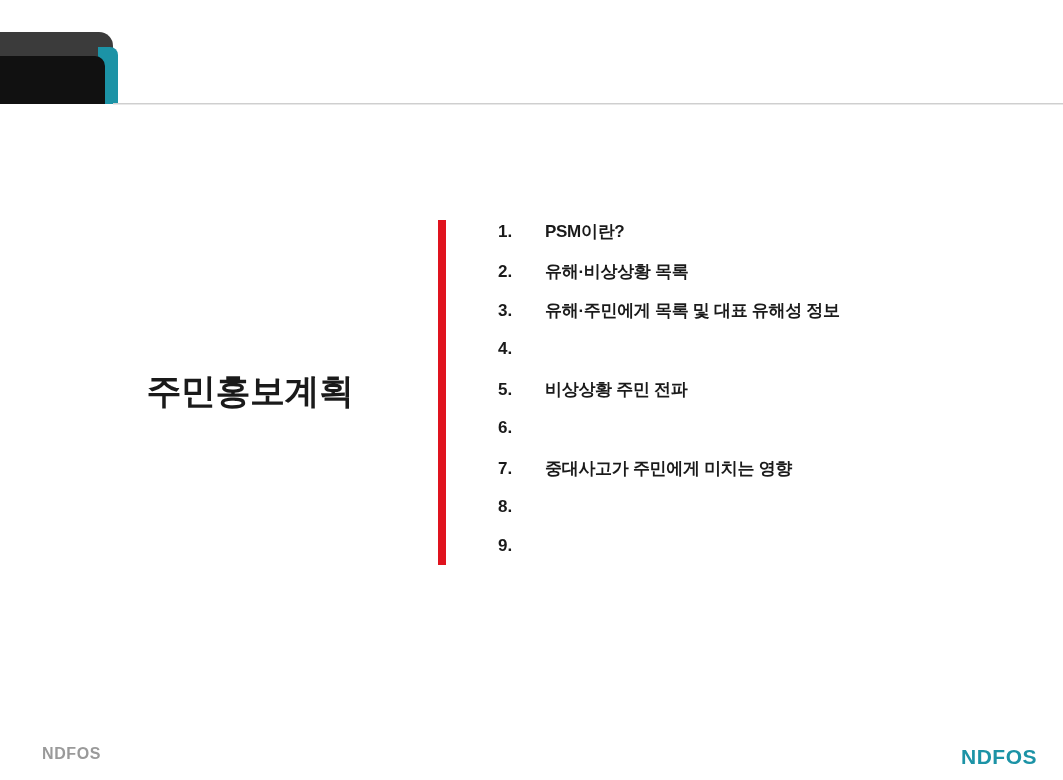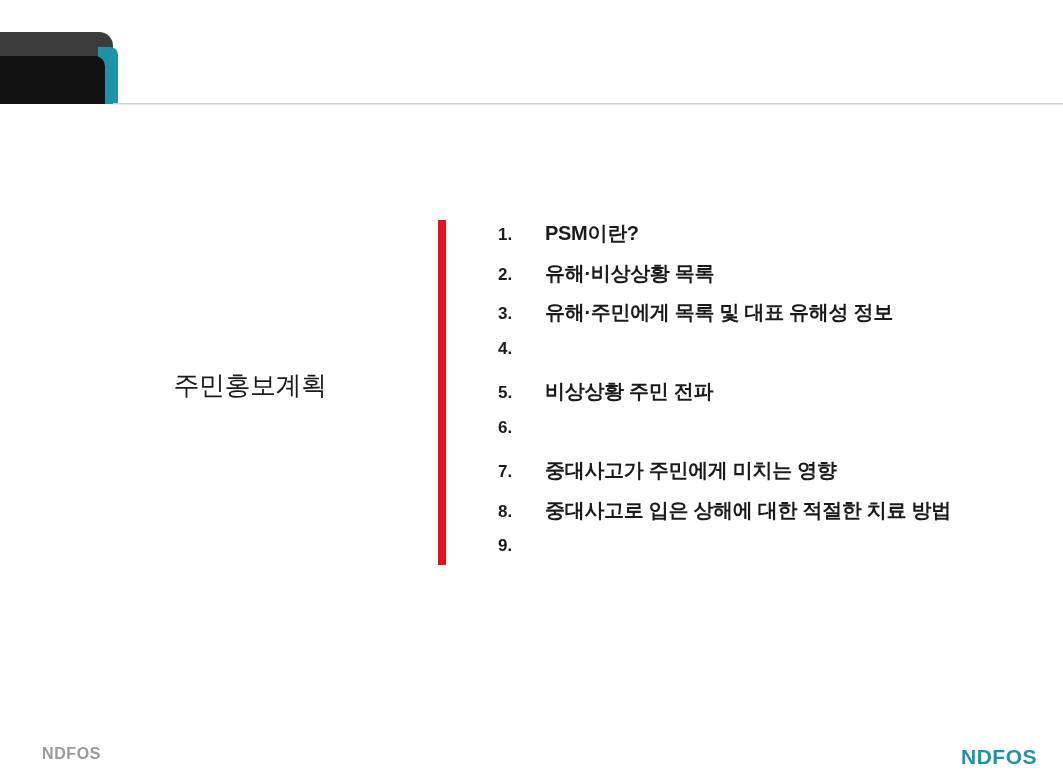--- a/index.html
+++ b/index.html
@@ -65,22 +65,22 @@
     background: #e8e8e8;
   }
 
   
   .slide-title {
     position: absolute;
     left: 60px;
     top: 368px;
     width: 380px;
     text-align: center;
-    font-size: 26px;
-    font-weight: normal;
+    font-size: 35px;
+    font-weight: bold;
     color: #1a1a1a;
     letter-spacing: -0.5px;
   }
 
   
   .red-bar {
     position: absolute;
     left: 438px;
     top: 220px;
     width: 8px;
@@ -101,21 +101,21 @@
     height: 39.5px;
   }
   .agenda-num {
     width: 47px;
     flex: 0 0 47px;
     font-size: 17px;
     font-weight: bold;
     color: #1a1a1a;
   }
   .agenda-text {
-    font-size: 20px;
+    font-size: 17px;
     font-weight: bold;
     color: #1a1a1a;
     white-space: nowrap;
     letter-spacing: -0.3px;
   }
 
   
   .footer-logo-left {
     position: absolute;
     left: 42px;
@@ -173,21 +173,20 @@
     </div>
     <div class="agenda-item">
       <span class="agenda-num">6.</span>
     </div>
     <div class="agenda-item">
       <span class="agenda-num">7.</span>
       <span class="agenda-text">중대사고가 주민에게 미치는 영향</span>
     </div>
     <div class="agenda-item">
       <span class="agenda-num">8.</span>
-      <span class="agenda-text">중대사고로 입은 상해에 대한 적절한 치료 방법</span>
     </div>
     <div class="agenda-item">
       <span class="agenda-num">9.</span>
     </div>
   </div>
 
   <div class="footer-logo-left">NDFOS</div>
   <div class="footer-logo-right">NDFOS</div>
 
 </div>

